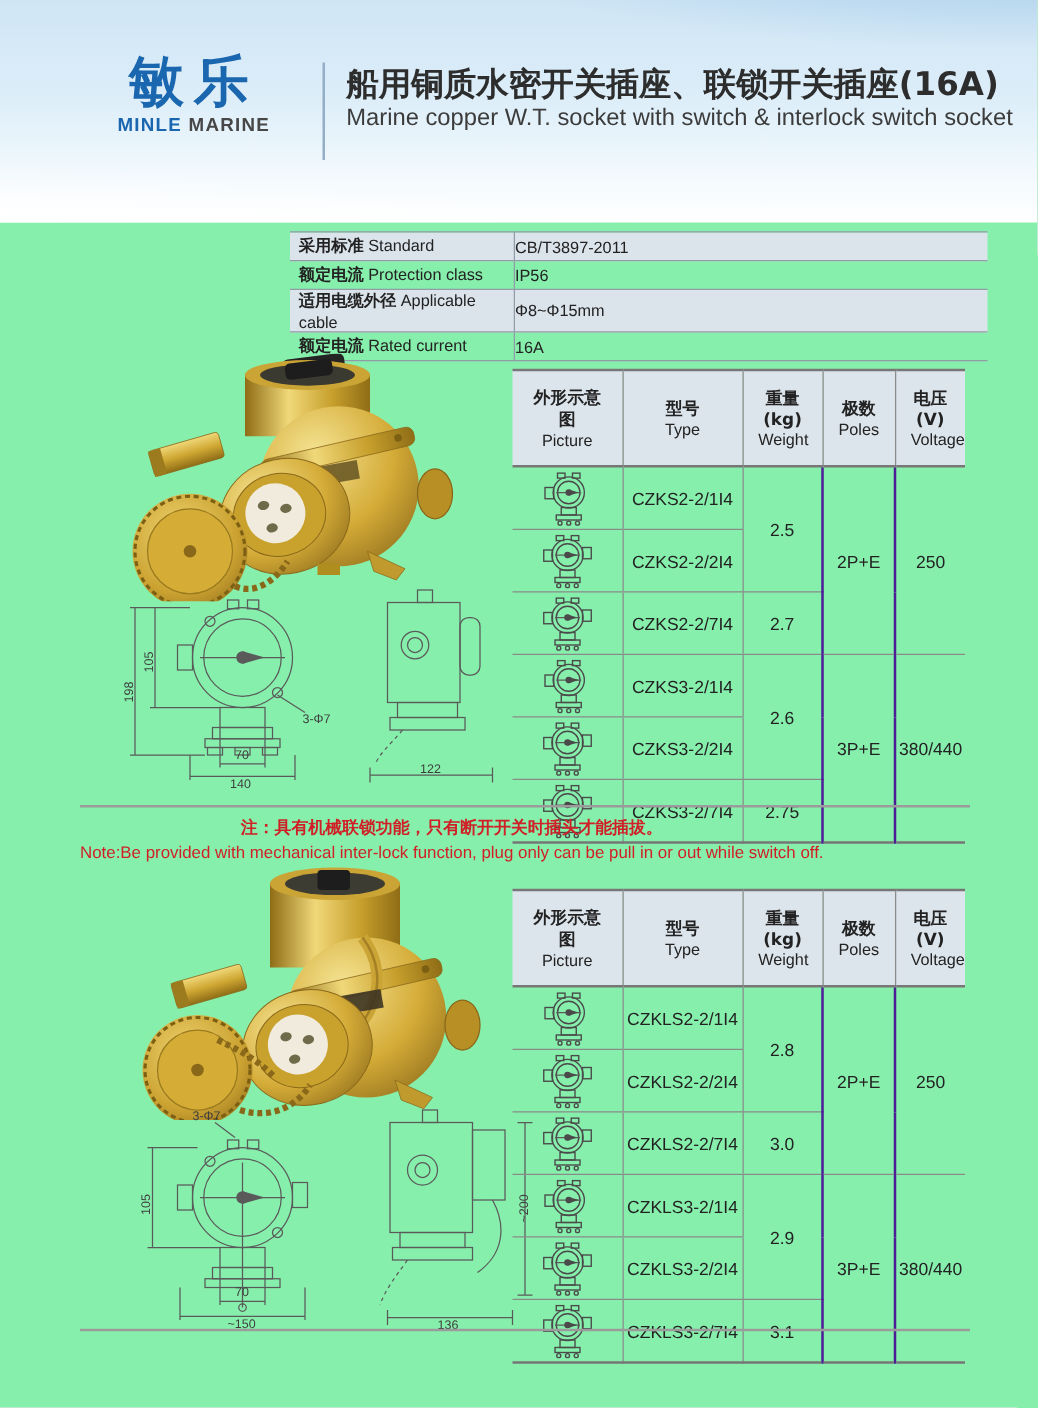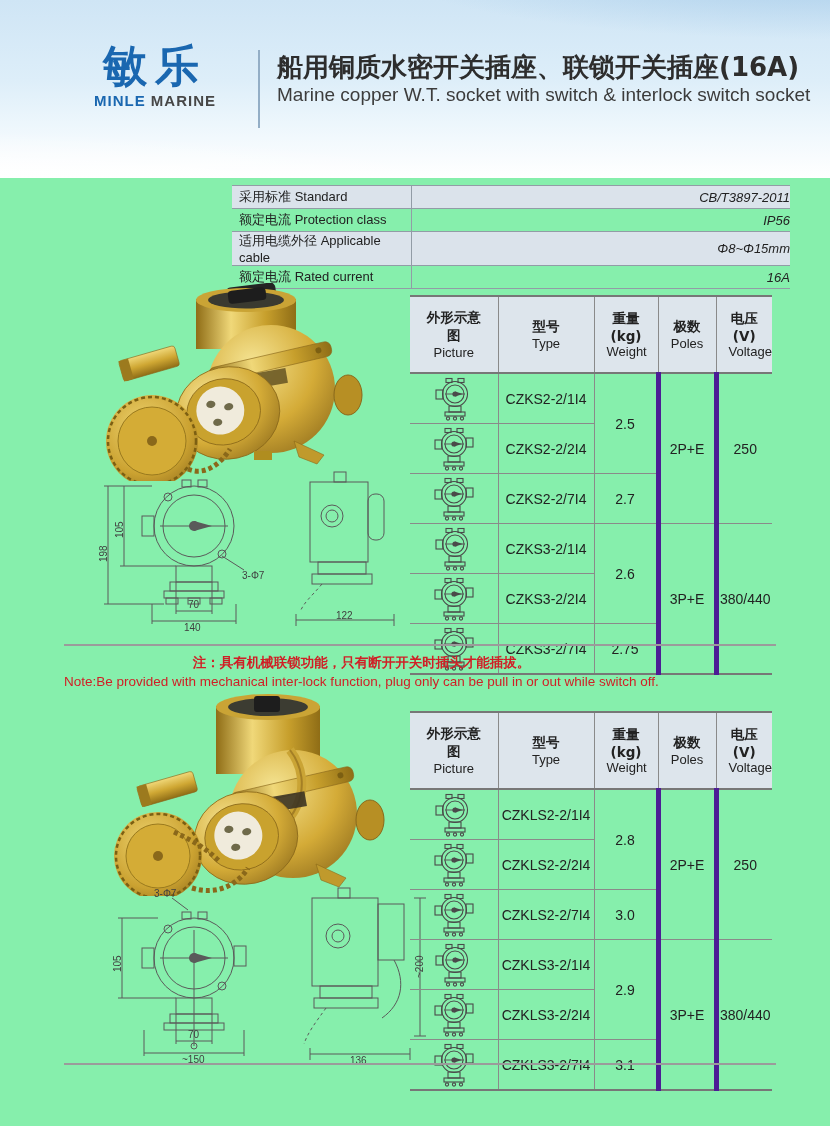--- a/index.html
+++ b/index.html
@@ -20,33 +20,33 @@
   .hero-divider{position:absolute;left:258px;top:50px;width:2px;height:78px;background:#93aec6;}
   .title-cn{position:absolute;left:277px;top:50px;font-size:26px;font-weight:bold;color:#2d2d2d;
             font-family:"DejaVu Sans","Liberation Sans",sans-serif;}
   .title-en{position:absolute;left:277px;top:84px;font-size:19px;color:#3c3c3c;}
   
   .stable{position:absolute;left:232px;top:185px;width:558px;border-collapse:collapse;table-layout:fixed;}
   .stable td{height:22px;font-size:13px;border-bottom:1px solid #929ca6;padding:0;}
   .stable tr:first-child td{border-top:1px solid #929ca6;}
   .stable tr:nth-child(odd){background:#dbe3eb;}
   .stable td.lab{width:172px;padding-left:7px;border-right:1px solid #929ca6;}
-  .stable td.val{text-align:right;font-style:italic;}
-  .lab .cn{font-weight:normal;font-family:"DejaVu Sans","Liberation Sans",sans-serif;}
+  .stable td.val{text-align:left;}
+  .lab .cn{font-weight:bold;font-family:"DejaVu Sans","Liberation Sans",sans-serif;}
   
   .ptable{position:absolute;border-collapse:collapse;table-layout:fixed;width:362px;text-align:center;
           border-bottom:2px solid #777;}
   .ptable th{background:#dde5ec;height:36px;border-top:2px solid #777;border-bottom:2px solid #777;
              font-weight:normal;padding:12px;}
   .ptable th .cn{font-size:13.5px;font-weight:bold;display:block;
                  font-family:"DejaVu Sans","Liberation Sans",sans-serif;}
   .ptable th .en{font-size:13px;display:block;}
   .ptable td{height:49px;border-bottom:1px solid #8a8a8a;font-size:14px;padding:0;}
   .ptable th + th, .ptable td + td{border-left:1px solid #8a8a8a;}
-  .ptable td[rowspan] + td{border-left:5px solid #4c1d95;}
+  .ptable td[rowspan] + td{border-left:2px solid #4c1d95;}
   .thumb{width:46px;height:44px;vertical-align:middle;}
   
   .rule{position:absolute;left:64px;width:712px;height:2px;background:#9b9b9b;}
   .note{position:absolute;left:64px;top:652px;line-height:1.5;}
   .note .cn{color:#d01f26;font-weight:bold;font-size:13.5px;
             font-family:"DejaVu Sans","Liberation Sans",sans-serif;display:block;text-align:center;}
   .note .en{color:#d01f26;font-size:13.5px;display:block;}
   
   .art{position:absolute;}
   .draw{position:absolute;}

